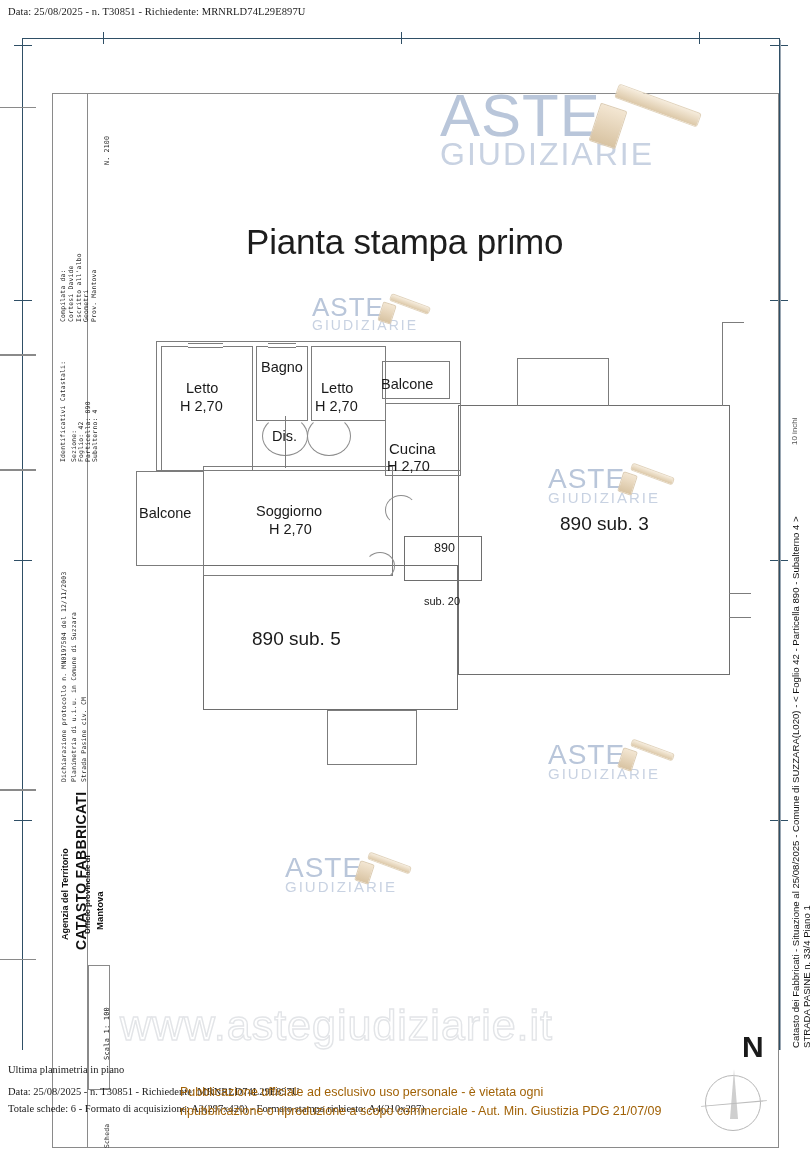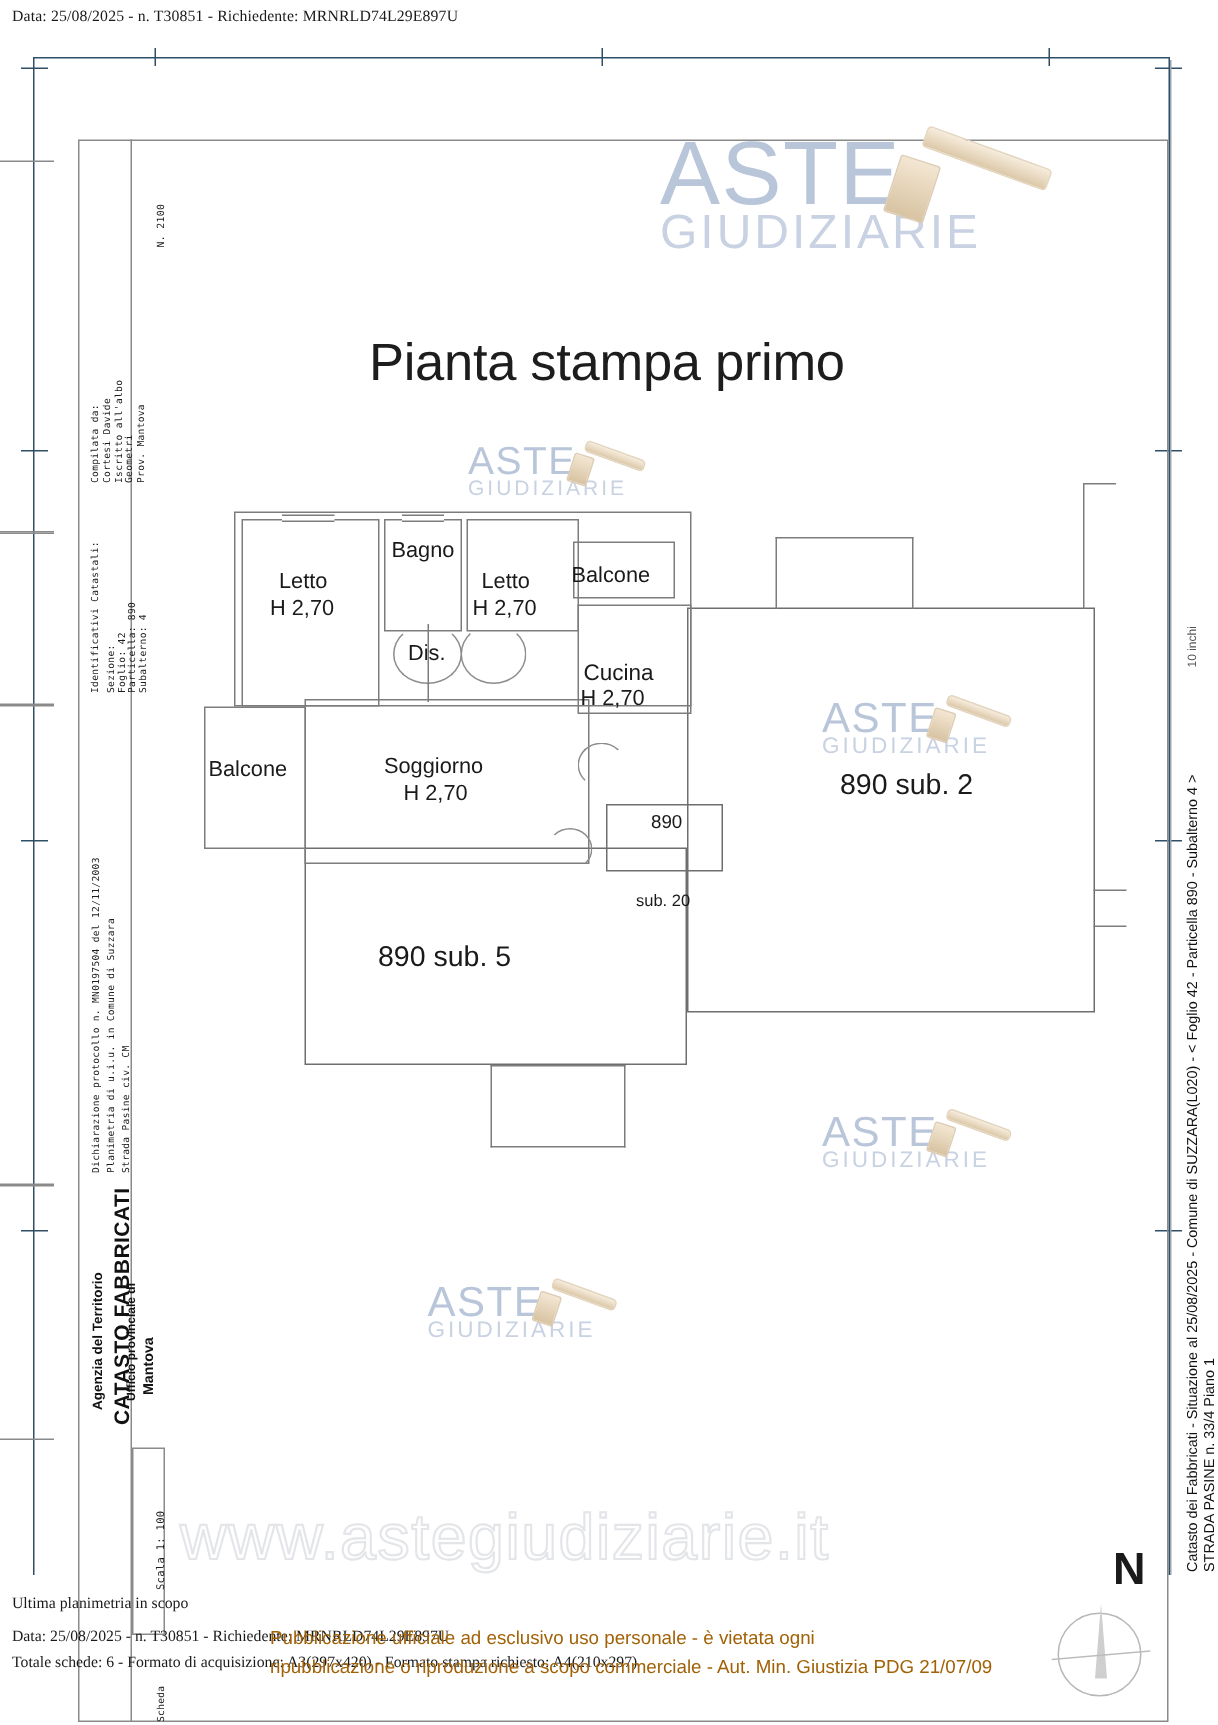--- a/index.html
+++ b/index.html
@@ -205,21 +205,21 @@
   <div class="g" style="font-size:15px;margin-top:-1px;">GIUDIZIARIE</div>
   <div class="gavel" style="left:70px;top:1px;width:56px;height:30px;">
     <div class="head" style="left:2px;top:6px;width:13px;height:19px;transform:rotate(18deg);"></div>
     <div class="handle" style="left:12px;top:3px;width:43px;height:6px;transform:rotate(20deg);"></div>
   </div>
 </div>
 
 <div class="abs" id="plan-title">Pianta stampa primo</div>
 
 <div class="room-thick" style="left:458px;top:405px;width:272px;height:270px;"></div>
-<div class="rlabel" style="left:560px;top:513px;font-size:19px;">890 sub. 2</div>
+<div class="rlabel" style="left:560px;top:513px;font-size:19px;">890 sub. 3</div>
 <div class="wall" style="left:517px;top:358px;width:92px;height:1.3px;"></div>
 <div class="wall" style="left:517px;top:358px;width:1.3px;height:48px;"></div>
 <div class="wall" style="left:608px;top:358px;width:1.3px;height:48px;"></div>
 <div class="wall" style="left:722px;top:322px;width:22px;height:1.3px;"></div>
 <div class="wall" style="left:722px;top:322px;width:1.3px;height:84px;"></div>
 <div class="wall" style="left:729px;top:593px;width:22px;height:1.3px;"></div>
 <div class="wall" style="left:729px;top:617px;width:22px;height:1.3px;"></div>
 
 <div class="room-thick" style="left:203px;top:565px;width:255px;height:145px;"></div>
 <div class="rlabel" style="left:252px;top:628px;font-size:19px;">890 sub. 5</div>
@@ -270,17 +270,17 @@
 
 <div class="wm" id="wm-url">www.astegiudiziarie.it</div>
 
 <div class="abs" id="north-letter">N</div>
 <div class="abs" id="compass">
   <div class="ring"></div>
   <div class="needle"></div>
   <div class="hline"></div>
 </div>
 
-<div class="foot" style="left:8px;top:1064px;">Ultima planimetria in scopo</div>
+<div class="foot" style="left:8px;top:1064px;">Ultima planimetria in piano</div>
 <div class="foot" style="left:8px;top:1086px;">Data: 25/08/2025 - n. T30851 - Richiedente: MRNRLD74L29E897U</div>
 <div class="foot" style="left:8px;top:1103px;">Totale schede: 6 - Formato di acquisizione: A3(297x420) - Formato stampa richiesto: A4(210x297)</div>
 <div class="notice" style="left:180px;top:1085px;">Pubblicazione ufficiale ad esclusivo uso personale - è vietata ogni</div>
 <div class="notice" style="left:180px;top:1104px;">ripubblicazione o riproduzione a scopo commerciale - Aut. Min. Giustizia PDG 21/07/09</div>
 
 </body></html>

